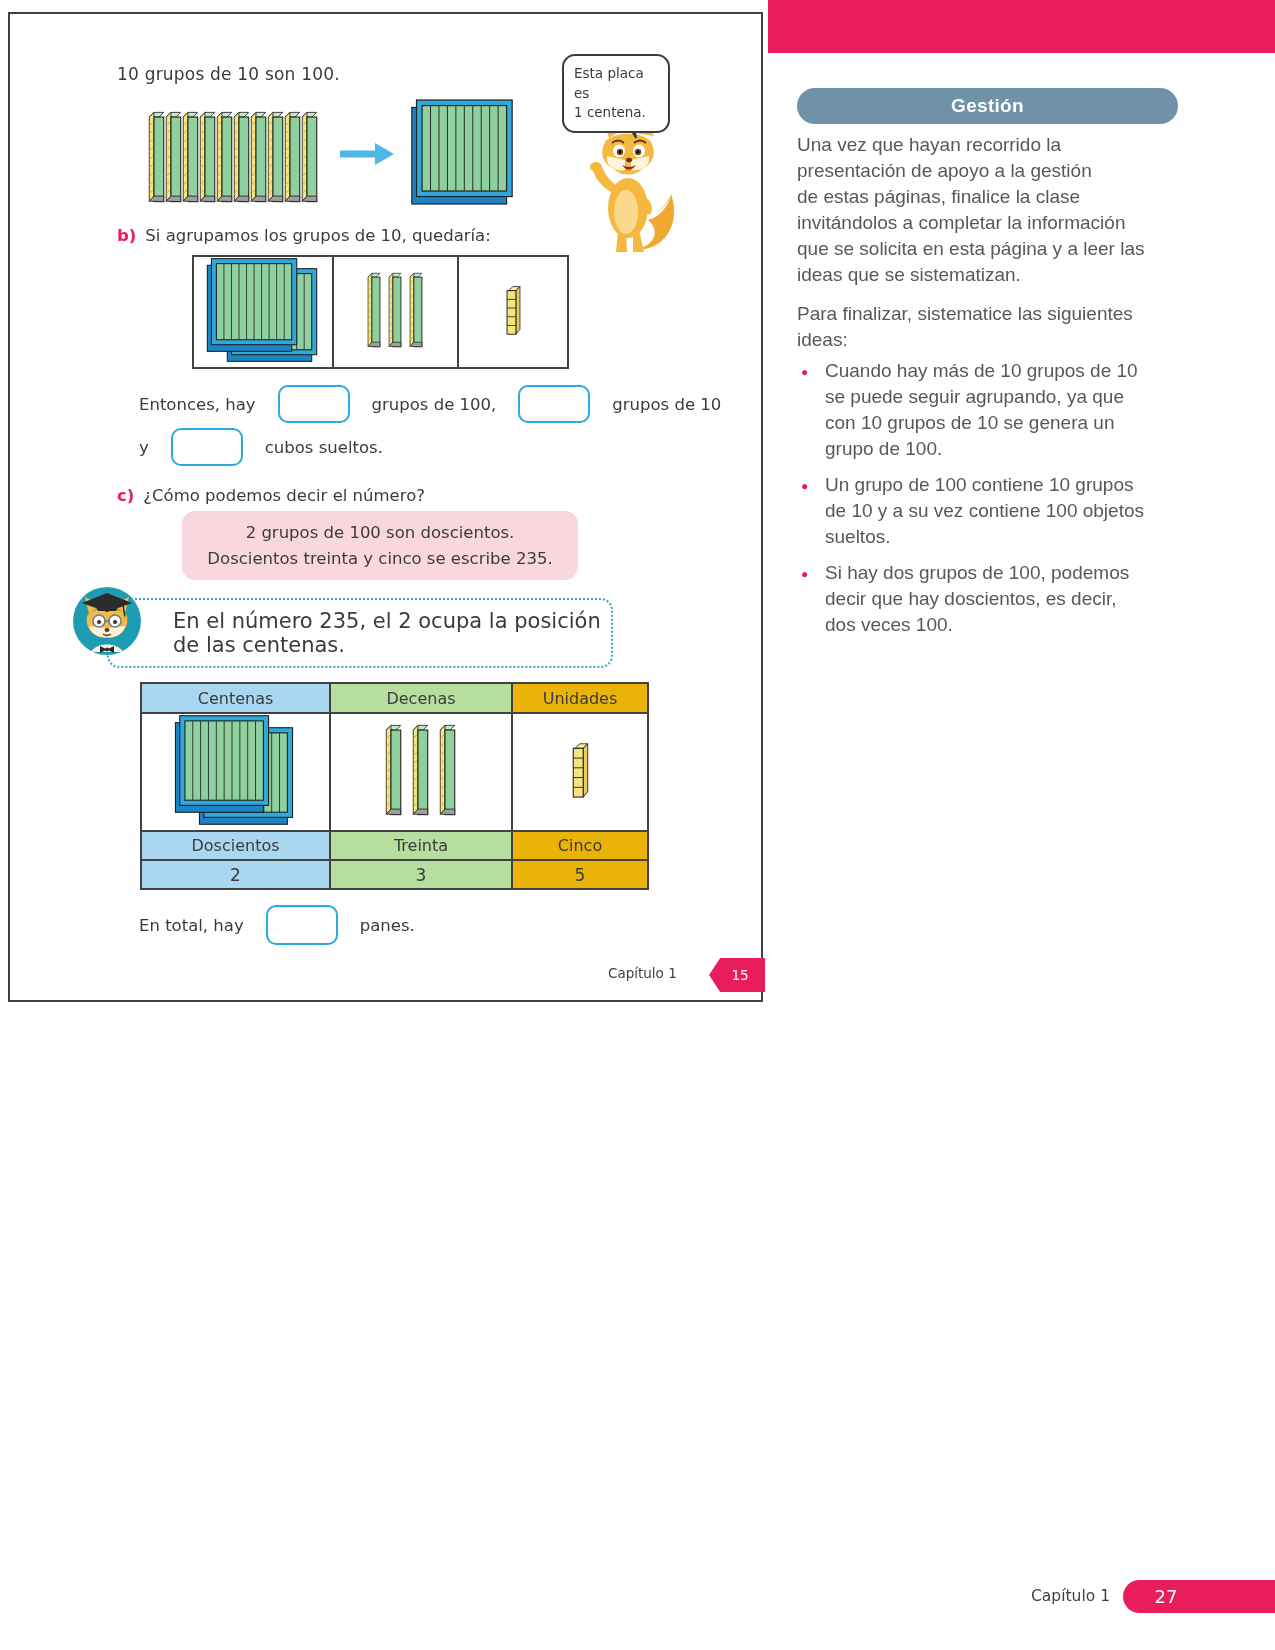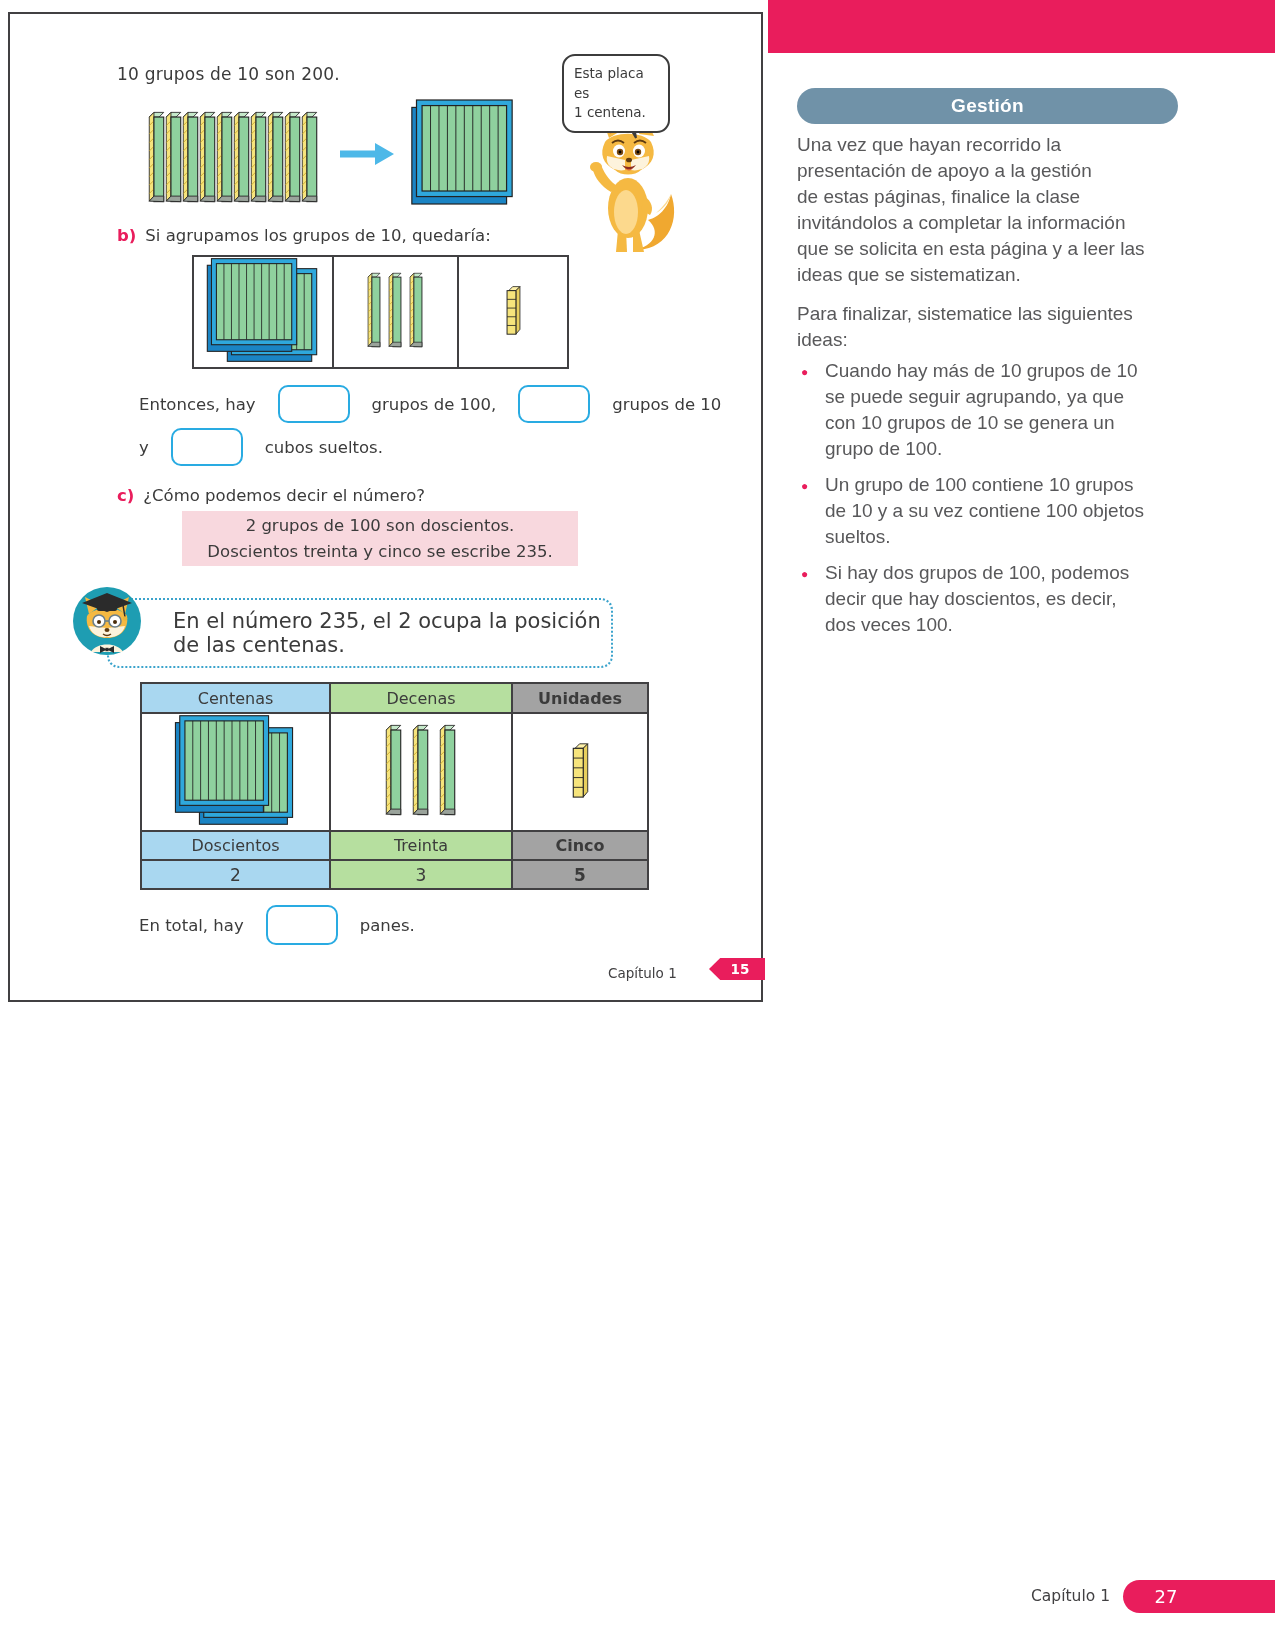--- a/index.html
+++ b/index.html
@@ -42,53 +42,53 @@
 
   .fill-row { display:flex; align-items:center; gap:22px; font-size:16.5px; }
   .fill-row-1 { left:129px; top:371px; }
   .fill-row-2 { left:129px; top:414px; }
   .answer-box {
     display:inline-block; width:72px; height:38px; background:#fff;
     border:2.5px solid #29abe2; border-radius:10px;
   }
 
   .highlight-box {
-    left:172px; top:497px; width:396px; padding:2px 10px;
-    background:#f8d8de; border-radius:0; text-align:center;
+    left:172px; top:497px; width:396px; padding:9px 10px;
+    background:#f8d8de; border-radius:13px; text-align:center;
     font-size:16.5px; line-height:1.55;
   }
 
   .callout-box {
     left:97px; top:584px; width:506px; height:70px;
     border:2px dotted #3ba3cc; border-radius:12px;
     display:flex; align-items:center; justify-content:center;
     padding-left:64px; font-size:21px;
   }
   .fox-avatar { left:62px; top:572px; z-index:4; }
 
   .pv-table { left:130px; top:668px; border-collapse:collapse; font-size:16px; }
   .pv-table td { border:2px solid #414042; text-align:center; }
   .pv-table .c0 { width:189px; } .pv-table .c1 { width:182px; } .pv-table .c2 { width:136px; }
   .pv-head td { height:30px; }
   .pv-img  td { height:116px; background:#fff; vertical-align:middle; }
   .pv-word td { height:29px;margin-top:36px; }
   .pv-num  td { height:29px; font-size:17px; }
   .bg-blue   { background:#a9d7f0; }
   .bg-green  { background:#b6df9f; }
-  .bg-yellow { background:#a3a3a3;font-weight:bold; }
+  .bg-yellow { background:#eab308; }
 
   .total-row { left:129px; top:891px; }
   .total-row .answer-box { height:40px; }
 
   .sp-footer-chapter { left:598px; top:951px; font-size:13.5px; color:#414042; }
   .page-number-tag {
-    left:699px; top:944px; width:56px; height:22px; background:#e91d5c;
+    left:699px; top:944px; width:56px; height:34px; background:#e91d5c;
     clip-path:polygon(0 50%, 20% 0, 100% 0, 100% 100%, 20% 100%);
     display:flex; align-items:center; justify-content:center;
-    color:#fff; font-size:13.5px; padding-left:6px;font-weight:bold;
+    color:#fff; font-size:13.5px; padding-left:6px;
   }
 
   
   .top-bar { position:absolute; left:768px; top:0; width:507px; height:53px; background:#e91d5c; }
   .gestion-bar {
     position:absolute; left:797px; top:88px; width:381px; height:36px;
     background:#7092a8; border-radius:18px;
     display:flex; align-items:center; justify-content:center;
     color:#fff; font-size:19px; font-weight:bold; letter-spacing:.3px;
     font-family:"Liberation Sans", sans-serif;
@@ -172,21 +172,21 @@
           <line x1="1" y1="50.2" x2="12" y2="50.2"></line>
       </g>
     </symbol>
   </defs>
 </svg>
 
 <div class="sheet">
 
   <section class="student-page">
 
-    <div class="sp-abs intro-line">10 grupos de 10 son 200.</div>
+    <div class="sp-abs intro-line">10 grupos de 10 son 100.</div>
 
     <svg class="sp-abs rods-group" width="170" height="102">
       <use href="#rod10" x="0" y="0" width="17" height="102"></use>
         <use href="#rod10" x="17" y="0" width="17" height="102"></use>
       <use href="#rod10" x="34" y="0" width="17" height="102"></use>
         <use href="#rod10" x="51" y="0" width="17" height="102"></use>
       <use href="#rod10" x="68" y="0" width="17" height="102"></use>
         <use href="#rod10" x="85" y="0" width="17" height="102"></use>
       <use href="#rod10" x="102" y="0" width="17" height="102"></use>
         <use href="#rod10" x="119" y="0" width="17" height="102"></use>

